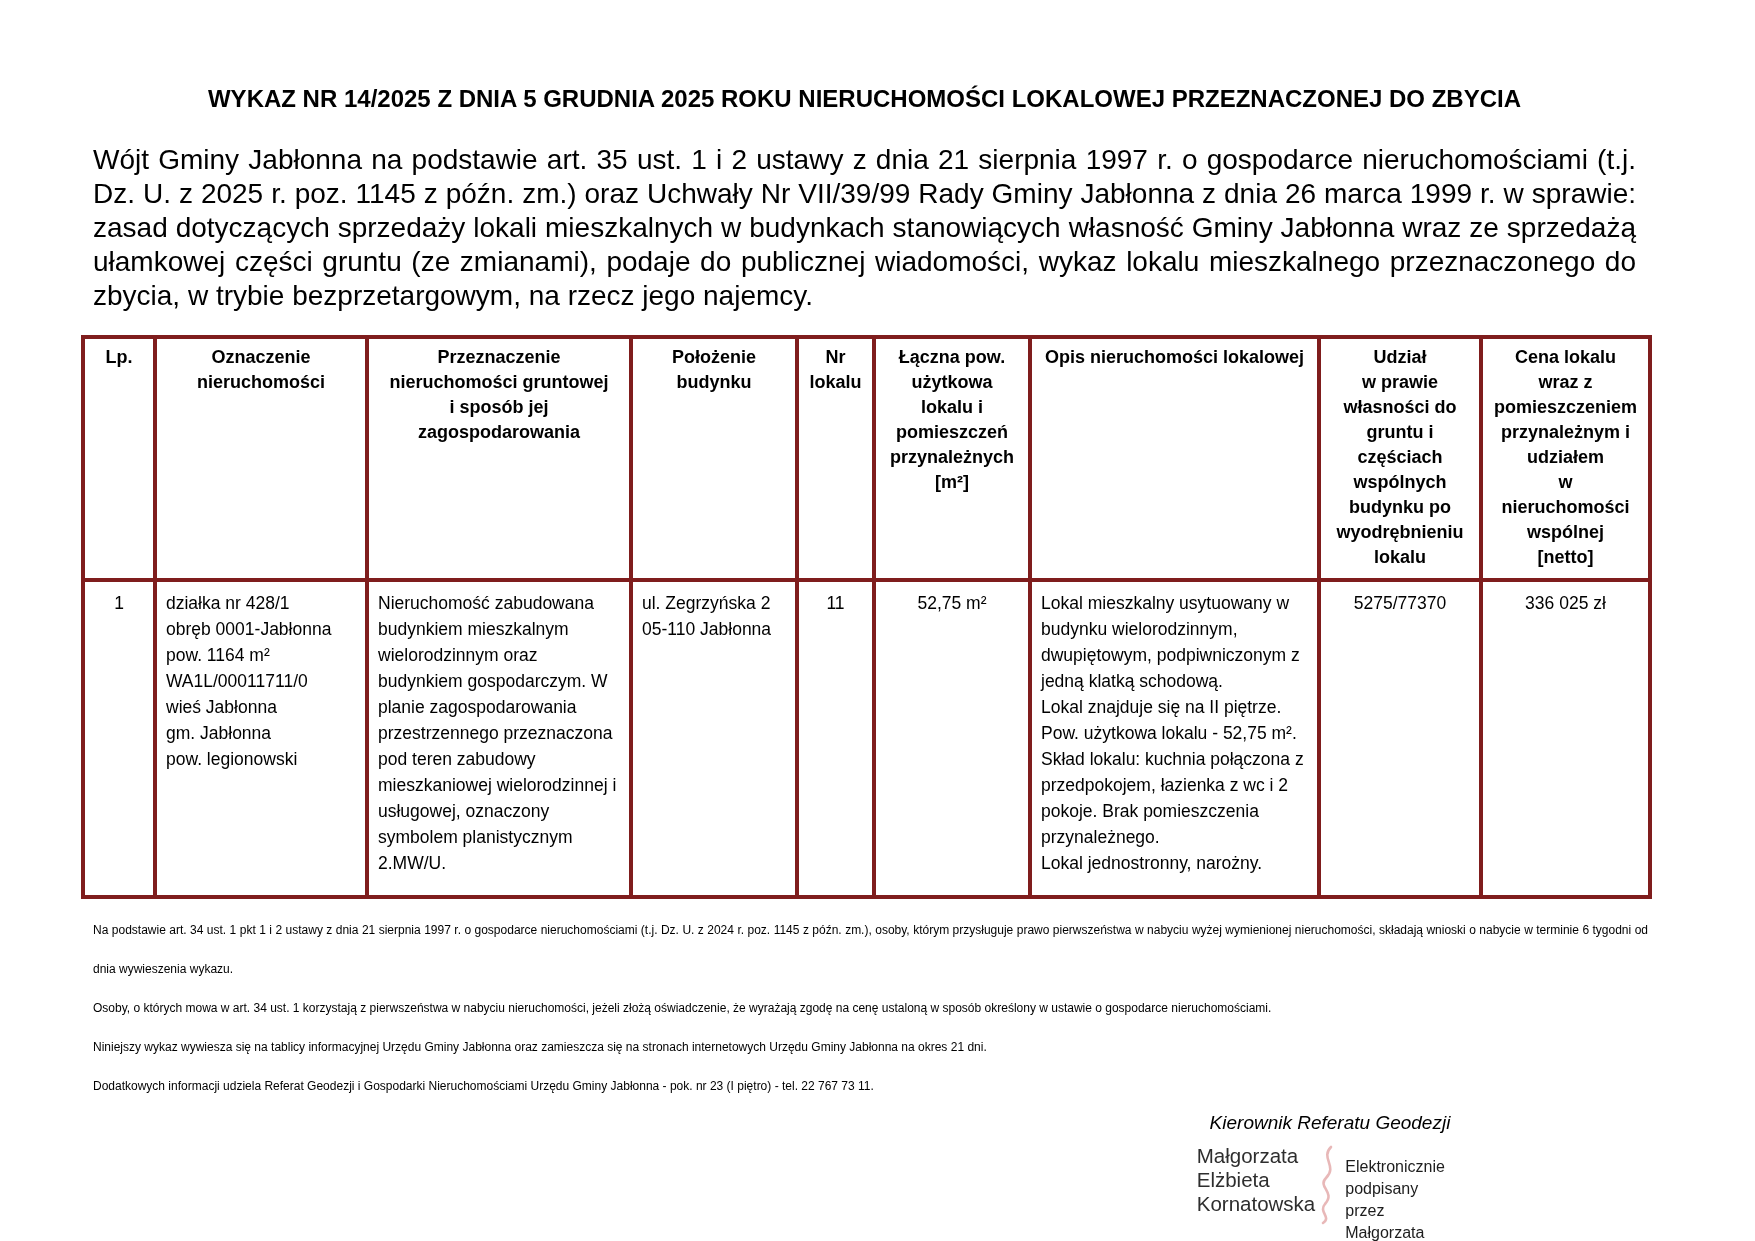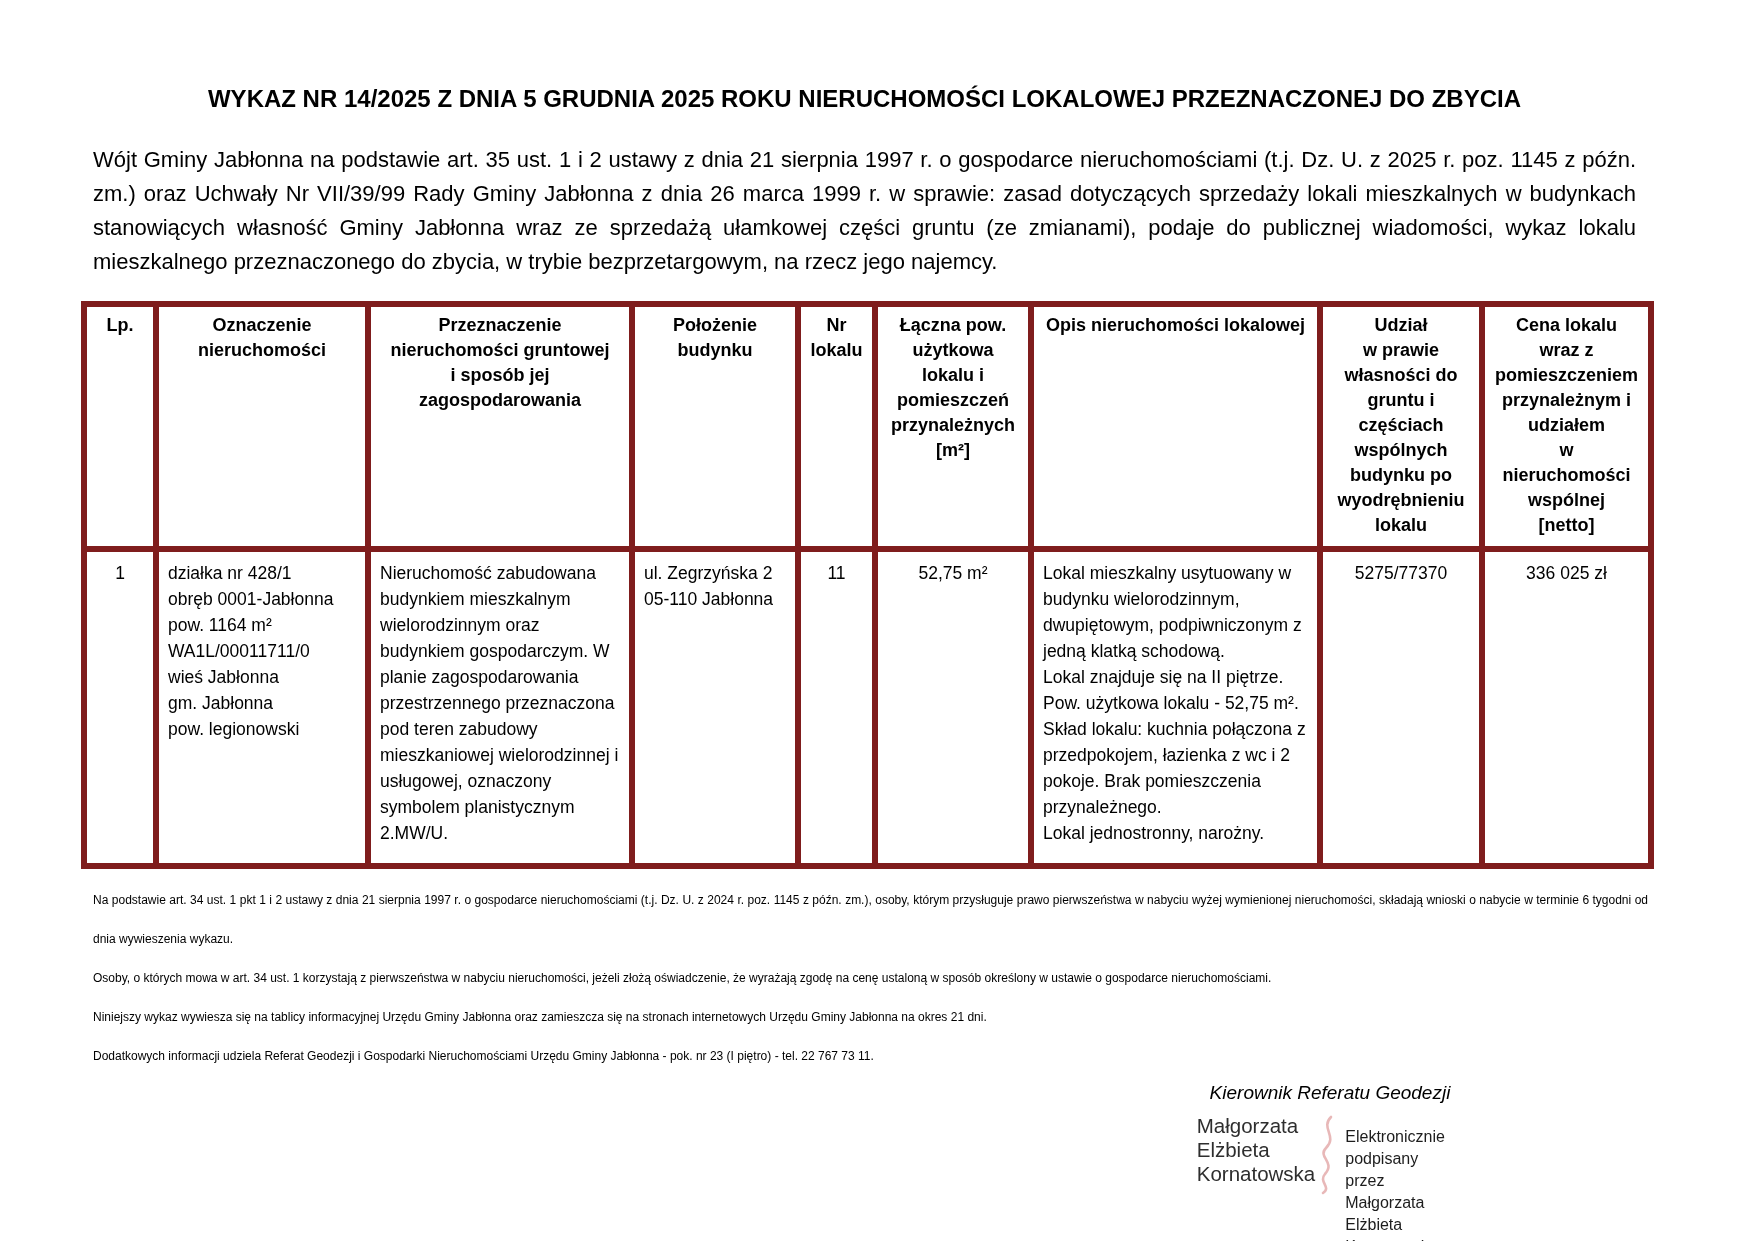--- a/index.html
+++ b/index.html
@@ -12,28 +12,28 @@
     position:relative;box-sizing:border-box;
     width:1755px;height:1227px;
     padding:85px 107px 0 81px;
   }
   .doc-title{
     margin:0;text-align:center;
     font-size:24px;font-weight:bold;line-height:28px;
   }
   .intro{
     margin:30px 12px 0 12px;
-    font-size:22px;line-height:34px;text-align:justify;
+    font-size:28px;line-height:34px;text-align:justify;
   }
   table.wykaz{
     border-collapse:collapse;table-layout:fixed;
     width:1567px;margin-top:22px;
   }
   table.wykaz th,table.wykaz td{
-    border:6px solid #7f1d1d;vertical-align:top;
+    border:4px solid #7f1d1d;vertical-align:top;
     padding:8px 9px 8px 9px;box-sizing:border-box;
     overflow:hidden;
   }
   table.wykaz th{
     height:204px;
     font-size:18px;font-weight:bold;line-height:25px;
     text-align:center;white-space:pre-line;padding-top:6px;
   }
   table.wykaz td{
     height:317px;

